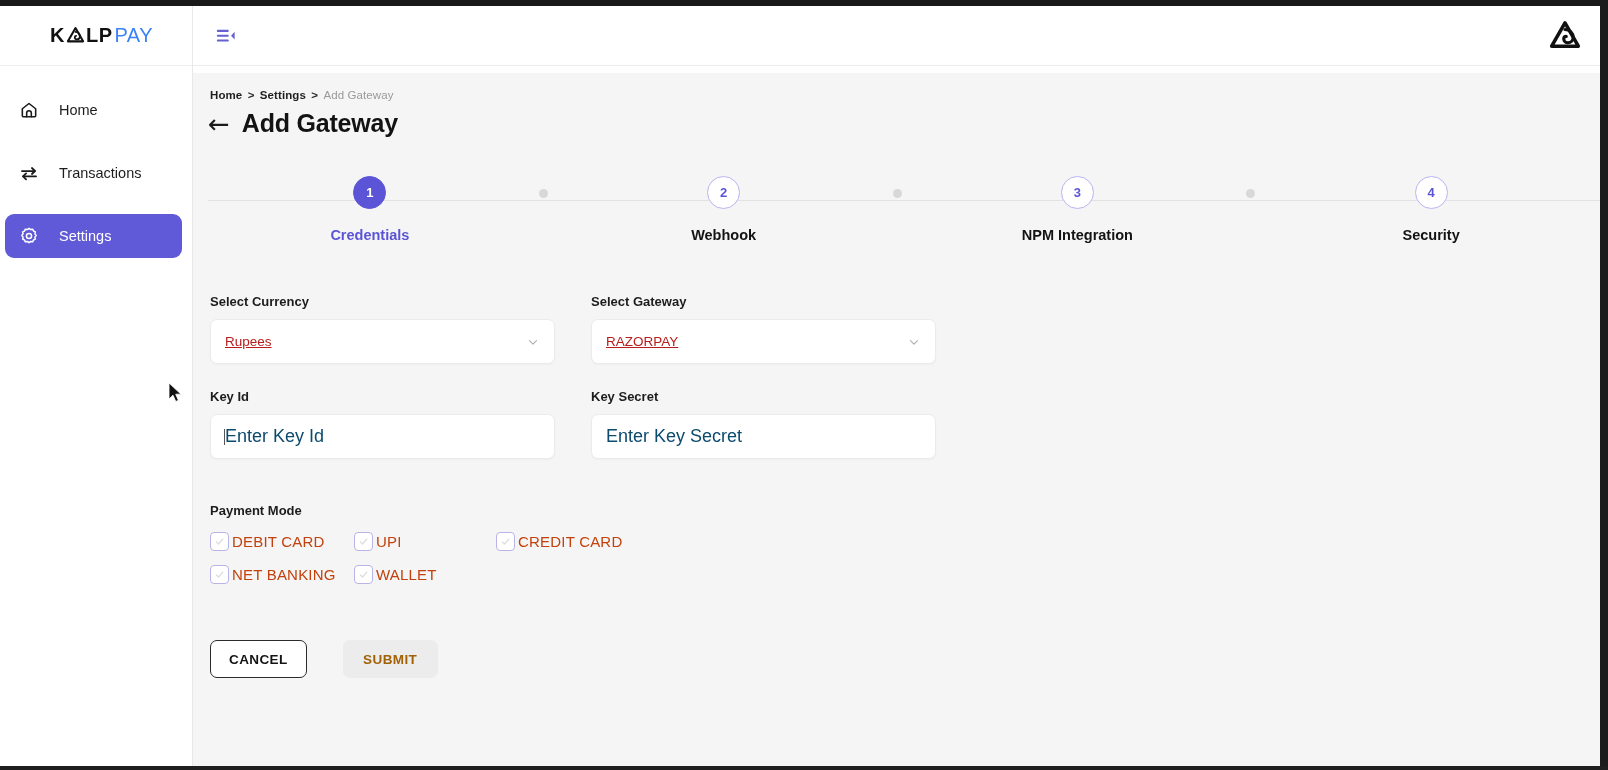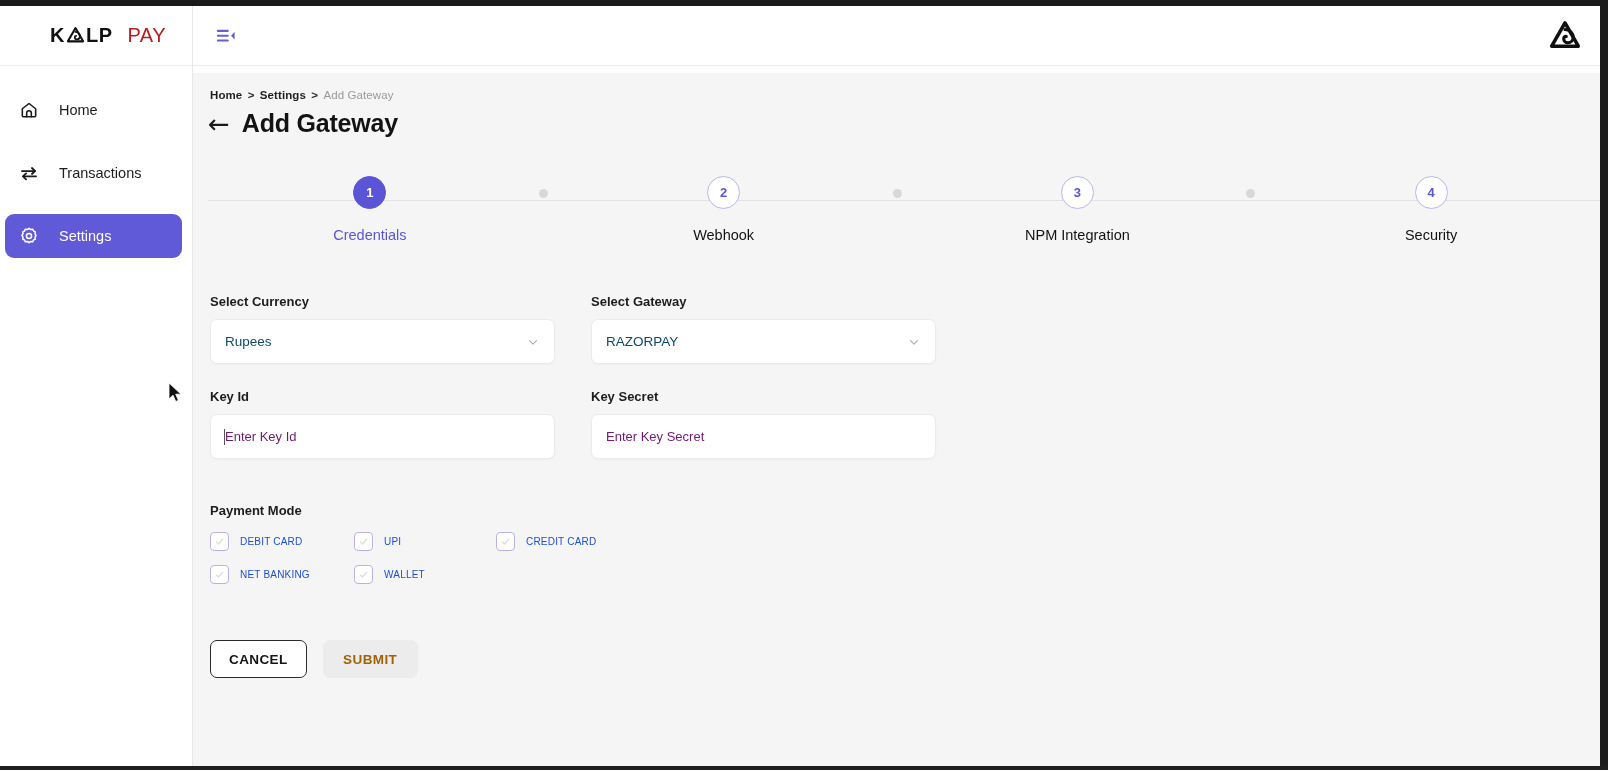--- a/index.html
+++ b/index.html
@@ -56,22 +56,22 @@
     font-size: 20px;
     font-weight: 700;
     letter-spacing: 0.5px;
     color: #111;
     display: flex;
     align-items: center;
   }
   .brand-pay {
     font-size: 20px;
     font-weight: 400;
-    color: #b91c1c;
-    margin-left: 15px;
+    color: #3b82f6;
+    margin-left: 2px;
     letter-spacing: 0.5px;
   }
   .brand-mark { margin: 0 1px; display: inline-flex; }
 
   .nav { padding-top: 22px; }
   .nav-item {
     display: flex;
     align-items: center;
     height: 44px;
     margin: 0 10px 19px 5px;
@@ -187,21 +187,21 @@
     z-index: 2;
   }
   .step.active .step-circle {
     background: #5b54d6;
     border-color: #5b54d6;
     color: #ffffff;
   }
   .step-label {
     margin-top: 18px;
     font-size: 14.5px;
-    font-weight: 400;
+    font-weight: 700;
     color: #131313;
   }
   .step.active .step-label { color: #5b54d6; }
   .step-dot {
     position: absolute;
     top: 13px;
     left: -8px;
     width: 9px; height: 9px;
     border-radius: 50%;
     background: #d8d8d8;
@@ -225,30 +225,31 @@
     background: #ffffff;
     border: 1px solid #ebebeb;
     border-radius: 7px;
     display: flex;
     align-items: center;
     padding: 0 14px;
     box-shadow: 0 1px 2px rgba(0,0,0,0.03);
   }
   .select-value {
     font-size: 13.5px;
-    color: #0c4a6e;
+    color: #b91c1c;
     flex: 1;
+    text-decoration: underline;
   }
   .chevron {
     color: #b0b0b0;
     display: inline-flex;
   }
   .text-box .placeholder {
-    font-size: 13px;
-    color: #701a75;
+    font-size: 18px;
+    color: #0c4a6e;
     text-align: right;
   }
   .caret {
     position: absolute;
     left: 13px;
     width: 1px;
     height: 16px;
     background: #555;
   }
 
@@ -272,28 +273,28 @@
     width: 19px; height: 19px;
     border: 1.5px solid #b8b4e8;
     border-radius: 4px;
     background: #ffffff;
     display: flex;
     align-items: center;
     justify-content: center;
     flex: none;
   }
   .cb-label {
-    font-size: 10px;
-    color: #1d4ed8;
-    margin-left: 11px;
+    font-size: 15px;
+    color: #c2410c;
+    margin-left: 3px;
     letter-spacing: 0.2px;
   }
 
   
-  .actions { padding: 42px 0 0 17px; display: flex; }
+  .actions { padding: 42px 0 0 17px; display: flex; gap: 20px; }
   .btn {
     height: 38px;
     min-width: 95px;
     border-radius: 7px;
     font-size: 13.5px;
     font-weight: 700;
     letter-spacing: 0.4px;
     display: inline-flex;
     align-items: center;
     justify-content: center;

